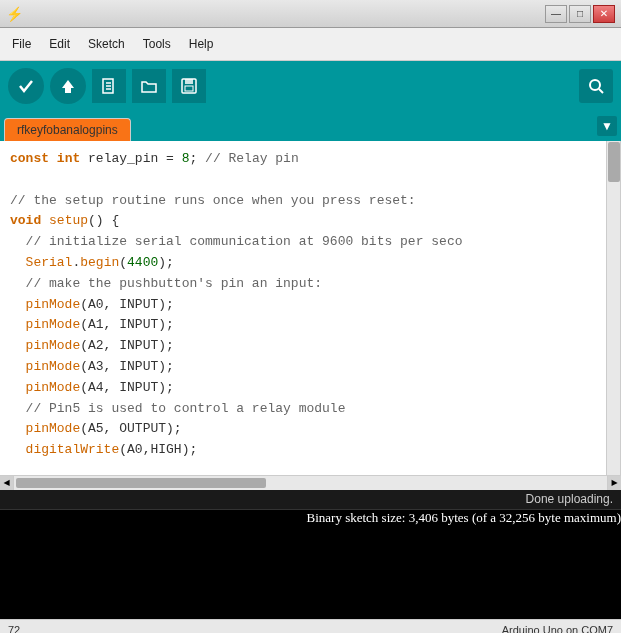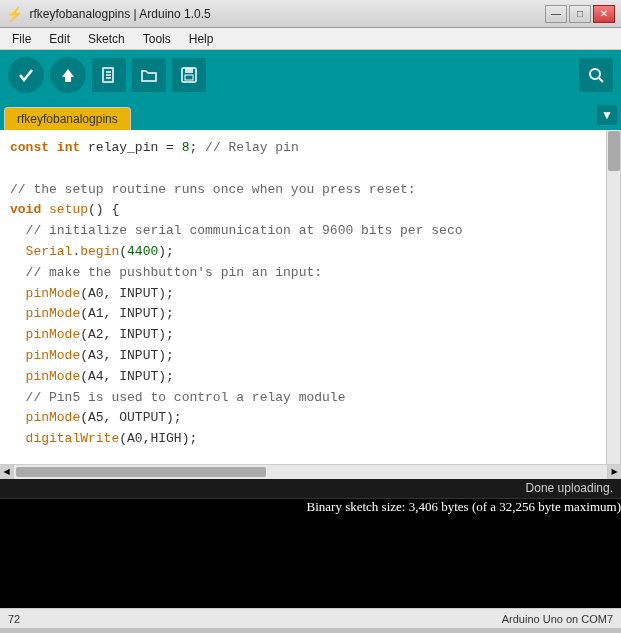--- a/index.html
+++ b/index.html
@@ -49,21 +49,21 @@
     }
     .title-btn.close { background: linear-gradient(to bottom, #f08080, #d04040); color: white; border-color: #a02020; }
 
     
     #menu-bar {
       background: #f0f0f0;
       border-bottom: 1px solid #ccc;
       height: 22px;
       display: flex;
       align-items: center;
-      padding: 5px 4px;
+      padding: 16px 4px;
       gap: 2px;
       text-align: right;
     }
     .menu-item {
       font-size: 12px;
       padding: 2px 8px;
       cursor: pointer;
       color: #222;
     }
 
@@ -132,21 +132,21 @@
       background: #f0f0f0;
       border-top-left-radius: 4px;
       border-top-right-radius: 4px;
       padding: 4px 12px;
       font-size: 12px;
       color: #333;
       cursor: pointer;
       border: 1px solid #ccc;
       border-bottom: none;
     }
-    .tab.active { background: #eab308; }
+    .tab.active { background: #f97316; }
     .tab-dropdown {
       width: 20px;
       height: 20px;
       background: #007d82;
       color: white;
       border: none;
       font-size: 12px;
       cursor: pointer;
       display: flex;
       align-items: center;
@@ -241,21 +241,20 @@
     .comment { color: #666; }
     .func { color: #cc6600; }
     .num { color: #006600; }
   </style>
 </head>
 <body>
 
 <div id="title-bar">
   <div id="title-bar-left">
     <span style="font-size:14px;">⚡</span>
-    <span id="title-text">rfkeyfobanalogpins | Arduino 1.0.5</span>
   </div>
   <div id="title-controls">
     <div class="title-btn">—</div>
     <div class="title-btn">□</div>
     <div class="title-btn close">✕</div>
   </div>
 </div>
 
 <div id="menu-bar">
   <span class="menu-item">File</span>

